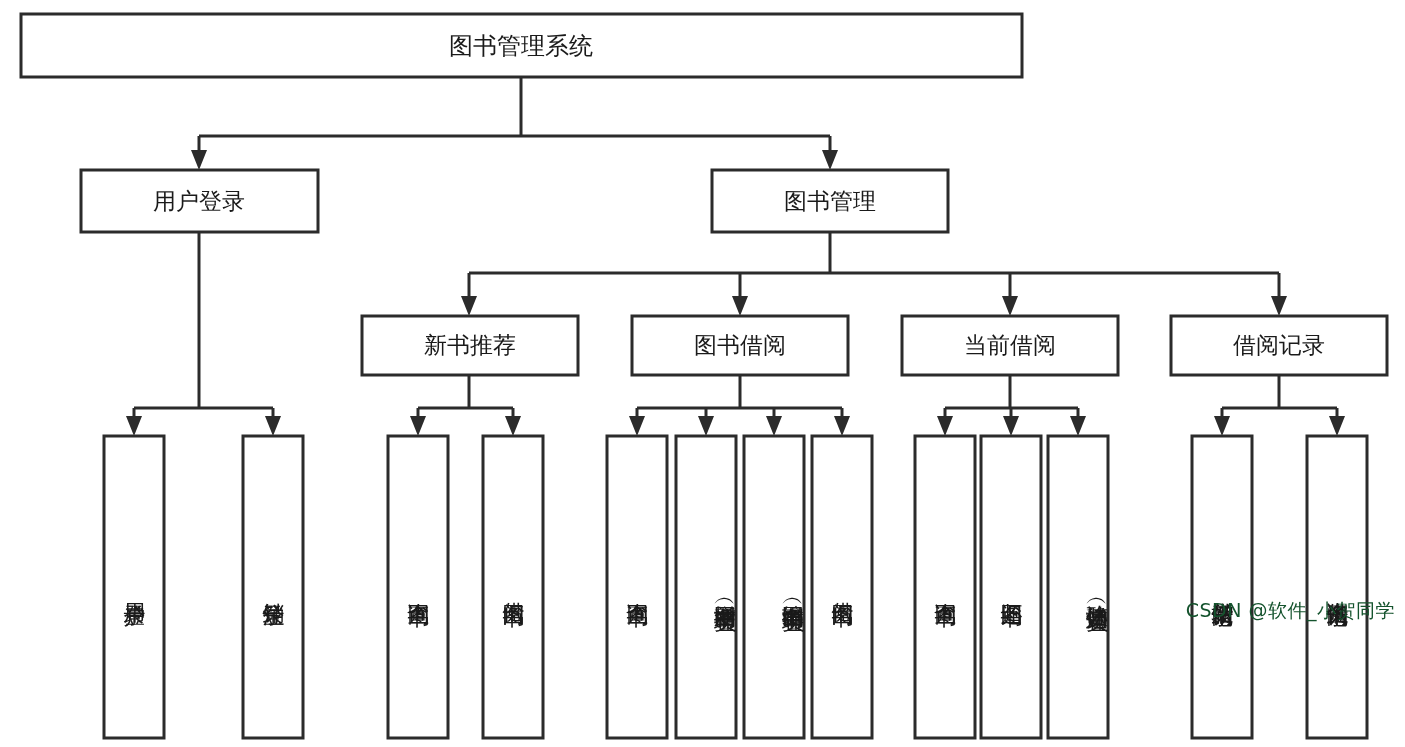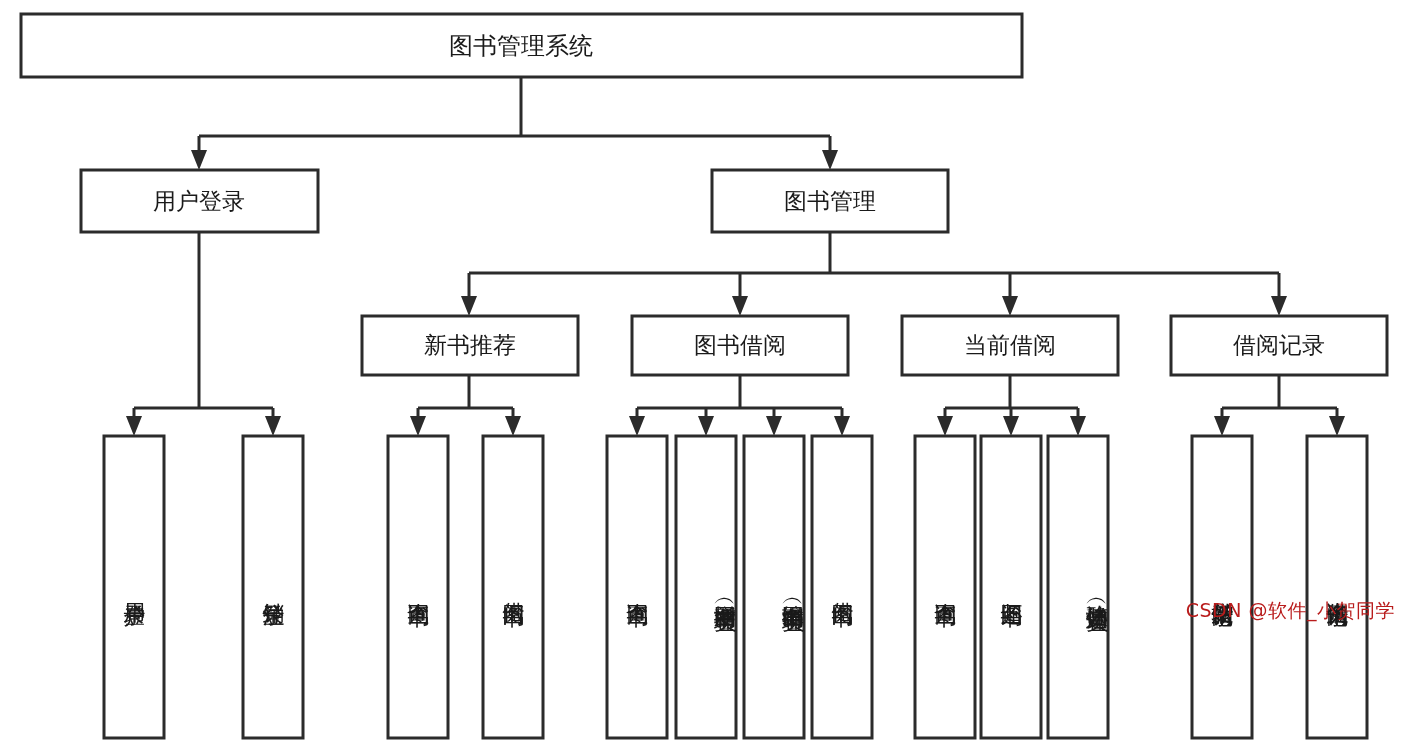--- a/index.html
+++ b/index.html
@@ -69,21 +69,21 @@
     white-space: nowrap;
     text-align: center;
     pointer-events: none;
   }
   .watermark {
     position: absolute;
     right: 10px;
     bottom: 8px;
     font-family: "DejaVu Sans", "Liberation Sans", sans-serif;
     font-size: 19px;
-    color: #b91c1c;
+    color: #14532d;
     letter-spacing: 0.5px;
     white-space: nowrap;
   }
 </style>
 </head>
 <body>
 
 <div id="chart-root">
 
   <svg id="flow" viewBox="0 0 1405 747">

